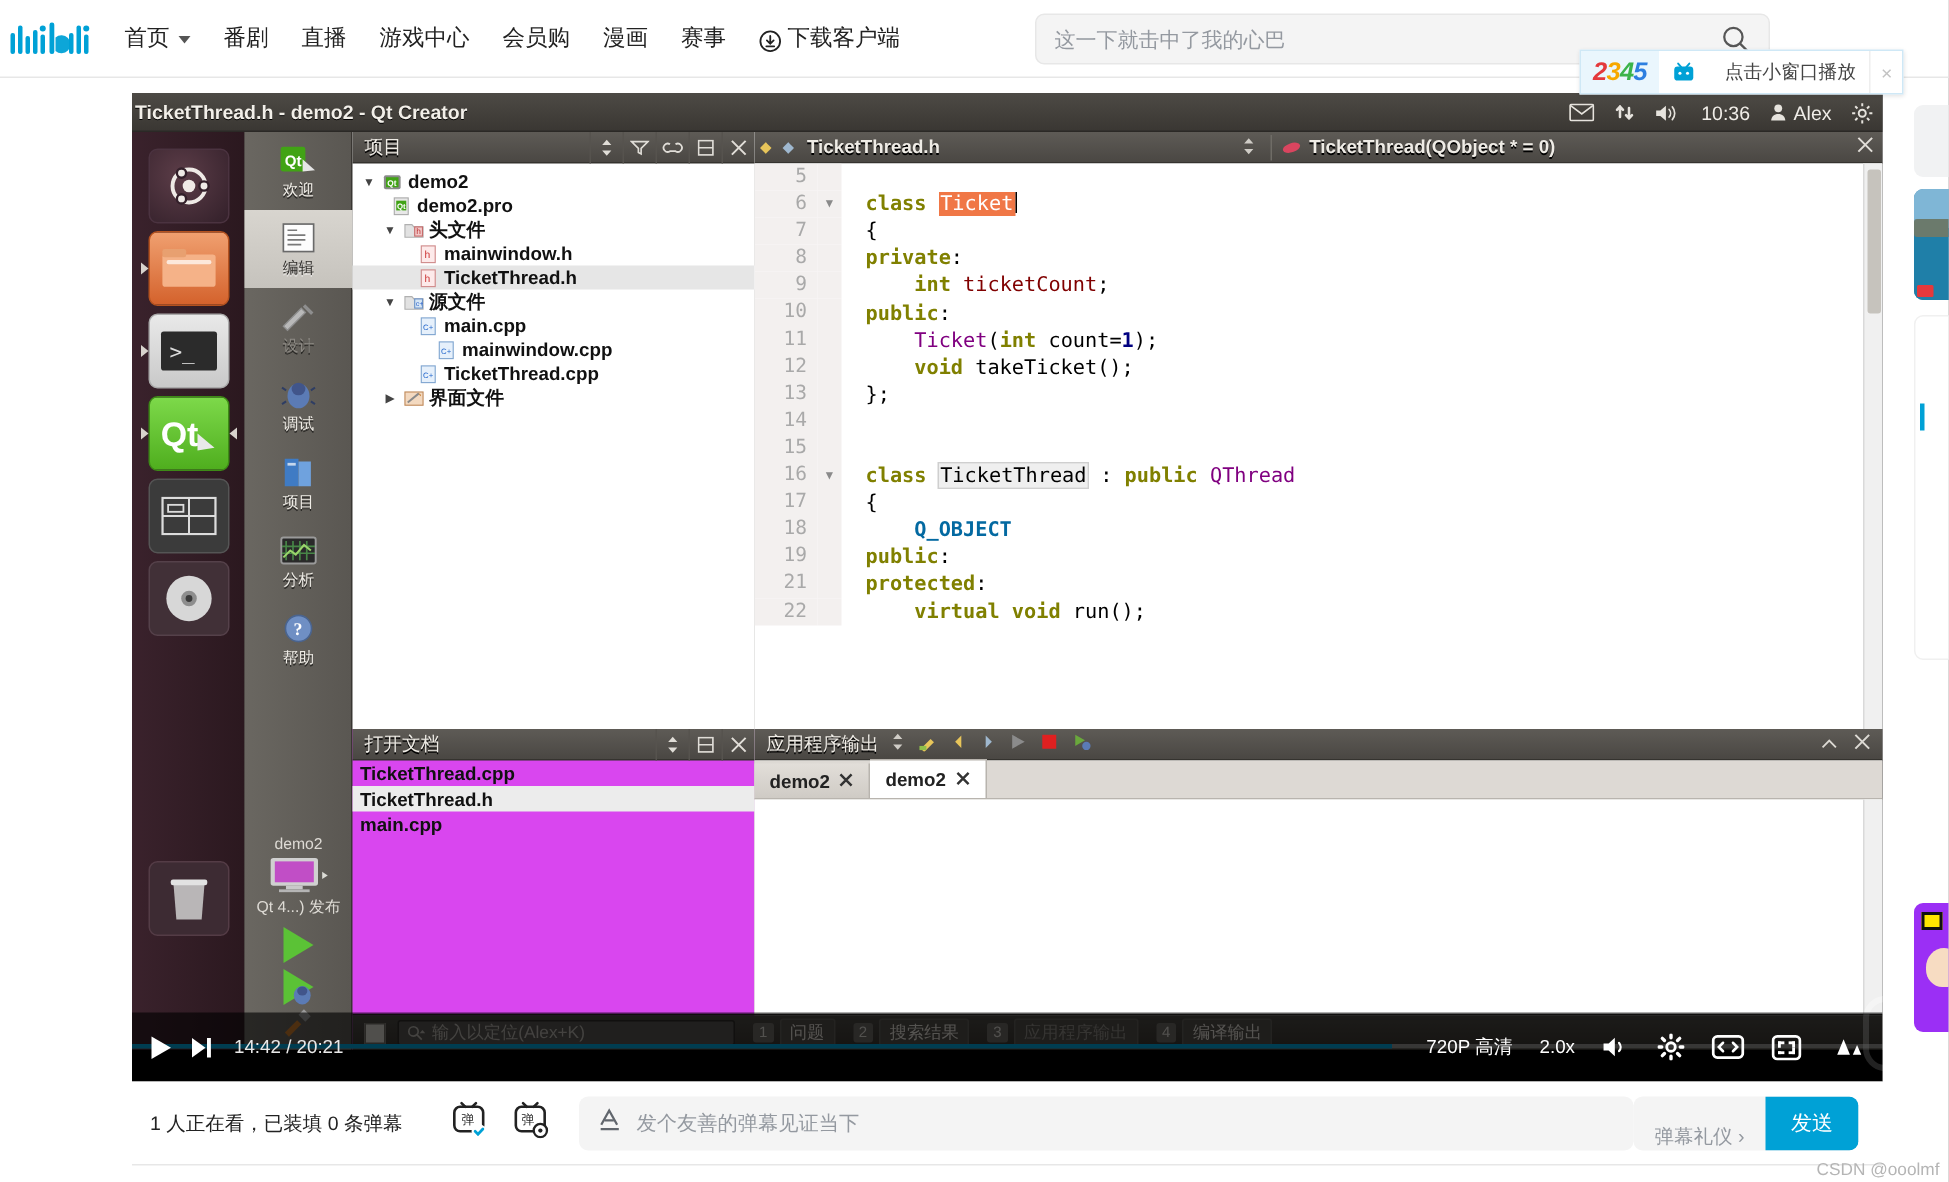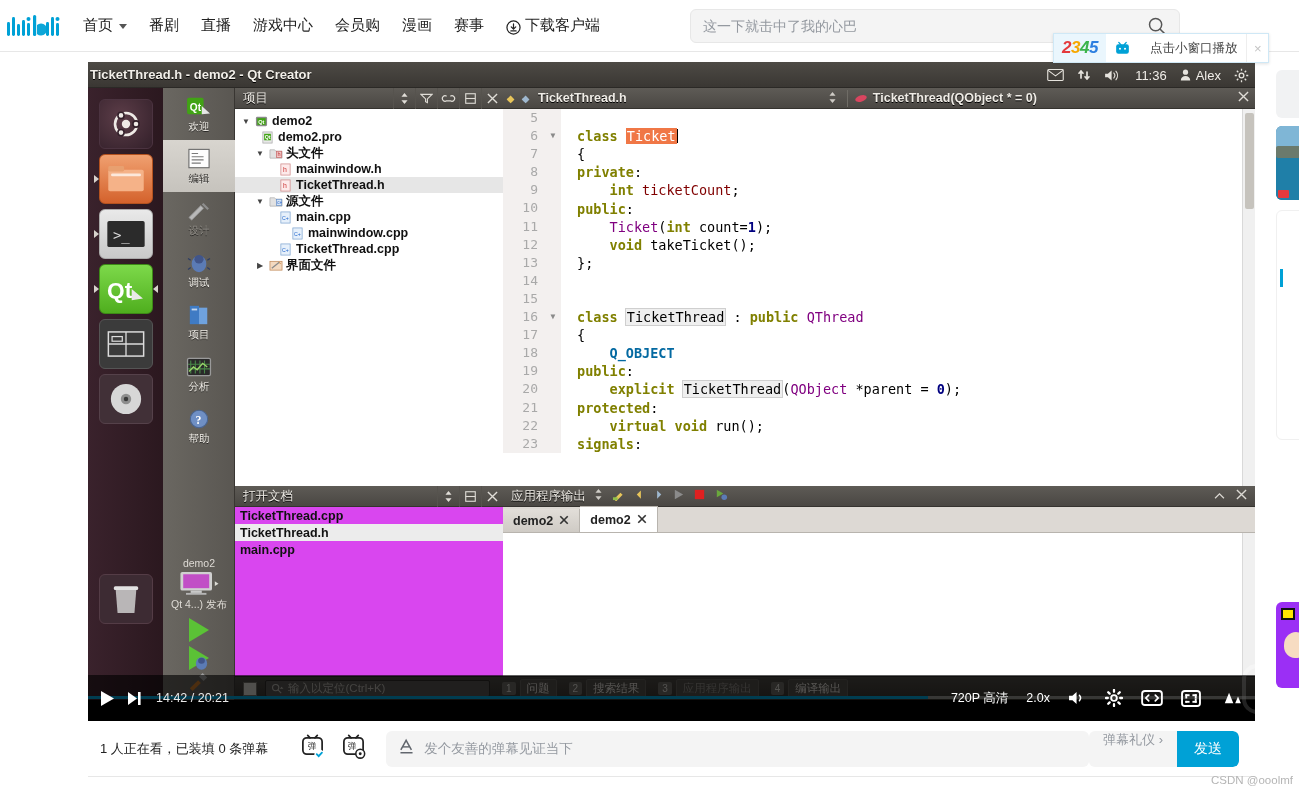--- a/index.html
+++ b/index.html
@@ -236,21 +236,21 @@
   .dm-bar { position:absolute; left:88px; top:721px; width:1167px; height:56px;
     background:#fff; display:flex; align-items:center; border-bottom:1px solid #e7e7e7;}
   .dm-count { font-size:13px; color:#222; margin-left:12px; white-space:nowrap;}
   .dm-icons { display:flex; align-items:center; gap:16px; margin-left:32px;}
   .dm-input { margin-left:20px; flex:1; height:36px; background:#f4f4f4; border-radius:6px;
     display:flex; align-items:center; padding:0 12px; gap:9px;}
   .dm-ph { font-size:13.5px; color:#9499a0; }
   .dm-etiq { font-size:13px; color:#9499a0; padding:0 14px; cursor:pointer; white-space:nowrap;}
   .dm-send { width:62px; height:36px; background:#00a1d6; color:#fff; font-size:14px;
     border:none; border-radius:0 6px 6px 0; cursor:pointer; font-family:"Liberation Sans",sans-serif;}
-  .dm-sendwrap { height:36px; background:#f4f4f4; border-radius:6px; display:flex; align-items:flex-start;
+  .dm-sendwrap { height:36px; background:#f4f4f4; border-radius:6px; display:flex; align-items:flex-end;
     overflow:hidden; margin-right:16px;}
 
   
   .r-side { position:absolute; left:1262px; top:62px; width:37px; height:700px; }
   .rcard { position:absolute; left:14px; width:40px; background:#f1f2f3; border-radius:6px;}
   .rcard.c1 { top:8px; height:48px; }
   .rcard.c2 { top:64px; height:74px; background:linear-gradient(#4a90b8,#2e7aa5); overflow:hidden;}
   .rcard.c3 { top:148px; height:230px; background:#fff; border:1px solid #f0f0f0;}
   .rcard.c4 { top:540px; height:86px; background:#9b2ff5; overflow:hidden;}
   .rc2-sky { position:absolute; left:0; top:0; width:40px; height:26px; background:#7fb6d6;}
@@ -377,21 +377,21 @@
             <svg width="14" height="14" viewBox="0 0 14 14">
                 <path d="M4 10V3M4 3L2 5.2M4 3l2 2.2M10 4v7M10 11l-2-2.2M10 11l2-2.2" stroke="#e6e3dd" stroke-width="1.7" fill="none" stroke-linecap="round"></path>
               </svg>
           </span>
           <span>
             <svg width="18" height="13" viewBox="0 0 19 14">
                 <path d="M1 5h3l4-3.4v10.8L4 9H1z" fill="#e6e3dd"></path>
                 <path d="M10.3 4.3a4 4 0 010 5.4M12.6 2.4a7 7 0 010 9.2" stroke="#e6e3dd" stroke-width="1.2" fill="none" stroke-linecap="round"></path>
               </svg>
           </span>
-          <span class="tray-time">11:36</span>
+          <span class="tray-time">10:36</span>
           <span class="tray-user">
             <svg width="11" height="12" viewBox="0 0 11 12">
                 <circle cx="5.5" cy="3.2" r="2.6" fill="#e6e3dd"></circle>
                 <path d="M.8 11.4c0-2.6 2.1-4.4 4.7-4.4s4.7 1.8 4.7 4.4z" fill="#e6e3dd"></path>
               </svg>
             <span>Alex</span>
           </span>
           <span>
             <svg width="15" height="15" viewBox="0 0 16 16">
                 <circle cx="8" cy="8" r="2.5" fill="none" stroke="#e6e3dd" stroke-width="1.4"></circle>
@@ -733,24 +733,22 @@
           <div class="code-line"><span class="ln">10</span><span class="fold"></span><span class="code-txt"><span class="kw">public</span>:</span></div>
           <div class="code-line"><span class="ln">11</span><span class="fold"></span><span class="code-txt">    <span class="type">Ticket</span>(<span class="kw">int</span> count=<span class="num">1</span>);</span></div>
           <div class="code-line"><span class="ln">12</span><span class="fold"></span><span class="code-txt">    <span class="kw">void</span> takeTicket();</span></div>
           <div class="code-line"><span class="ln">13</span><span class="fold"></span><span class="code-txt">};</span></div>
           <div class="code-line"><span class="ln">14</span><span class="fold"></span><span class="code-txt"></span></div>
           <div class="code-line"><span class="ln">15</span><span class="fold"></span><span class="code-txt"></span></div>
           <div class="code-line"><span class="ln">16</span><span class="fold">▼</span><span class="code-txt"><span class="kw">class</span> <span class="hl-box">TicketThread</span> : <span class="kw">public</span> <span class="type">QThread</span></span></div>
           <div class="code-line"><span class="ln">17</span><span class="fold"></span><span class="code-txt">{</span></div>
           <div class="code-line"><span class="ln">18</span><span class="fold"></span><span class="code-txt">    <span class="macro">Q_OBJECT</span></span></div>
           <div class="code-line"><span class="ln">19</span><span class="fold"></span><span class="code-txt"><span class="kw">public</span>:</span></div>
-          <div class="code-line"><span class="ln">20</span><span class="fold"></span><span class="code-txt">    <span class="kw">explicit</span> <span class="hl-box">TicketThread</span>(<span class="type">QObject</span> *parent = <span class="num">0</span>);</span></div>
           <div class="code-line"><span class="ln">21</span><span class="fold"></span><span class="code-txt"><span class="kw">protected</span>:</span></div>
           <div class="code-line"><span class="ln">22</span><span class="fold"></span><span class="code-txt">    <span class="kw">virtual</span> <span class="kw">void</span> <span class="fn-italic">run</span>();</span></div>
-          <div class="code-line"><span class="ln">23</span><span class="fold"></span><span class="code-txt"><span class="kw">signals</span>:</span></div>
         </div>
         <div class="ed-scroll">
           <div class="ed-thumb"></div>
         </div>
       </div>
 
       <div class="out-pane">
         <div class="out-hdr">
           <span class="out-title">应用程序输出</span>
           <span style="margin-left:8px">
@@ -808,21 +806,21 @@
       </div>
 
       <div class="qt-status">
         <span class="sb-square"></span>
         <span class="locator">
           <svg width="13" height="11" viewBox="0 0 14 12">
               <circle cx="5" cy="5" r="3.4" fill="none" stroke="#b2afa9" stroke-width="1.2"></circle>
               <path d="M7.6 7.6L11 11" stroke="#b2afa9" stroke-width="1.2"></path>
               <path d="M11.5 4l2 2.4h-4z" fill="#b2afa9"></path>
             </svg>
-          <span>输入以定位(Ctrl+K)</span>
+          <span>输入以定位(Alex+K)</span>
         </span>
         <span class="st-pane">
           <span class="st-num">1</span>
           <span class="st-lbl">问题</span>
         </span>
         <span class="st-pane">
           <span class="st-num">2</span>
           <span class="st-lbl">搜索结果</span>
         </span>
         <span class="st-pane">

